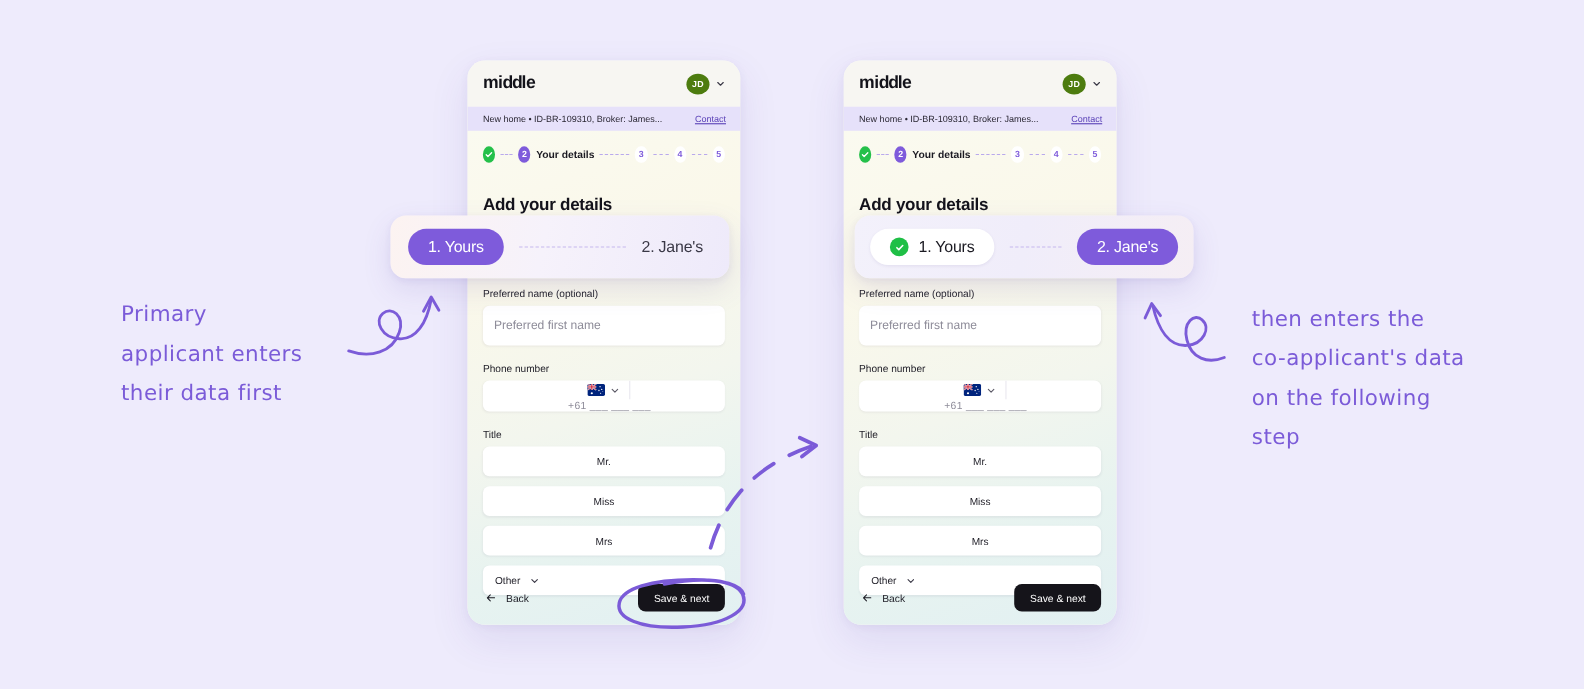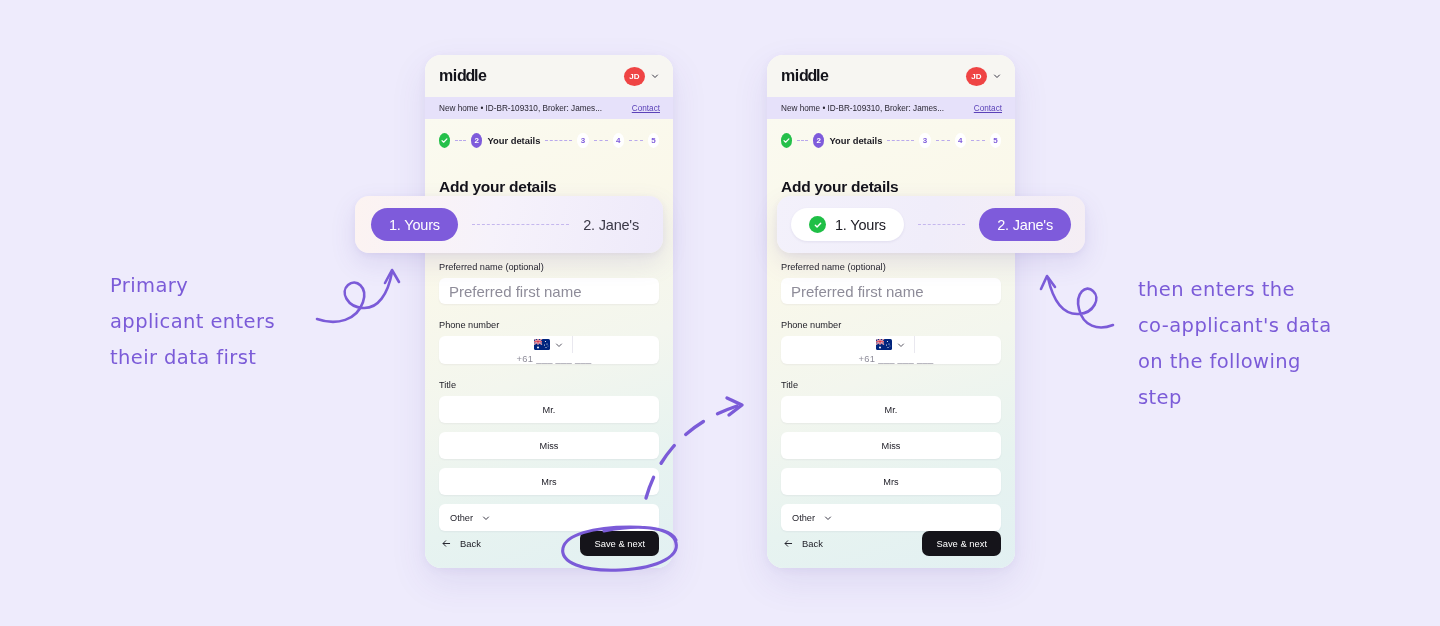--- a/index.html
+++ b/index.html
@@ -40,21 +40,21 @@
   .logo {
     font-size: 16px;
     font-weight: 700;
     letter-spacing: -0.4px;
     color: #13131A;
   }
   .logo .dd { letter-spacing: -1.2px; }
   .topbar-right { display: flex; align-items: center; gap: 5px; }
   .avatar {
     width: 21px; height: 19px; border-radius: 50%;
-    background: #ef4444;
+    background: #4d7c0f;
     color: #fff;
     font-size: 8px; font-weight: 700;
     display: flex; align-items: center; justify-content: center;
     letter-spacing: 0.2px;
   }
   .chev-sm { width: 10px; height: 10px; display: block; }
 
   .phone-subbar {
     height: 22px;
     background: #E6E1FA;
@@ -129,26 +129,26 @@
   .field-label {
     font-size: 9.2px;
     font-weight: 400;
     color: #1D1C25;
     margin-bottom: 6px;
   }
   .group { margin-top: 0; }
   .group + .group { margin-top: 16px; }
 
   .text-input {
-    height: 26px;
+    height: 36px;
     background: #fff;
     border-radius: 6px;
     display: flex; align-items: center;
     padding: 0 10px;
-    font-size: 15px;
+    font-size: 11px;
     color: #8E8C99;
     box-shadow: 0 1px 2px rgba(30,20,70,0.05);
   }
 
   .phone-input {
     height: 28px;
     background: #fff;
     border-radius: 6px;
     display: flex; align-items: center;
     box-shadow: 0 1px 2px rgba(30,20,70,0.05);

